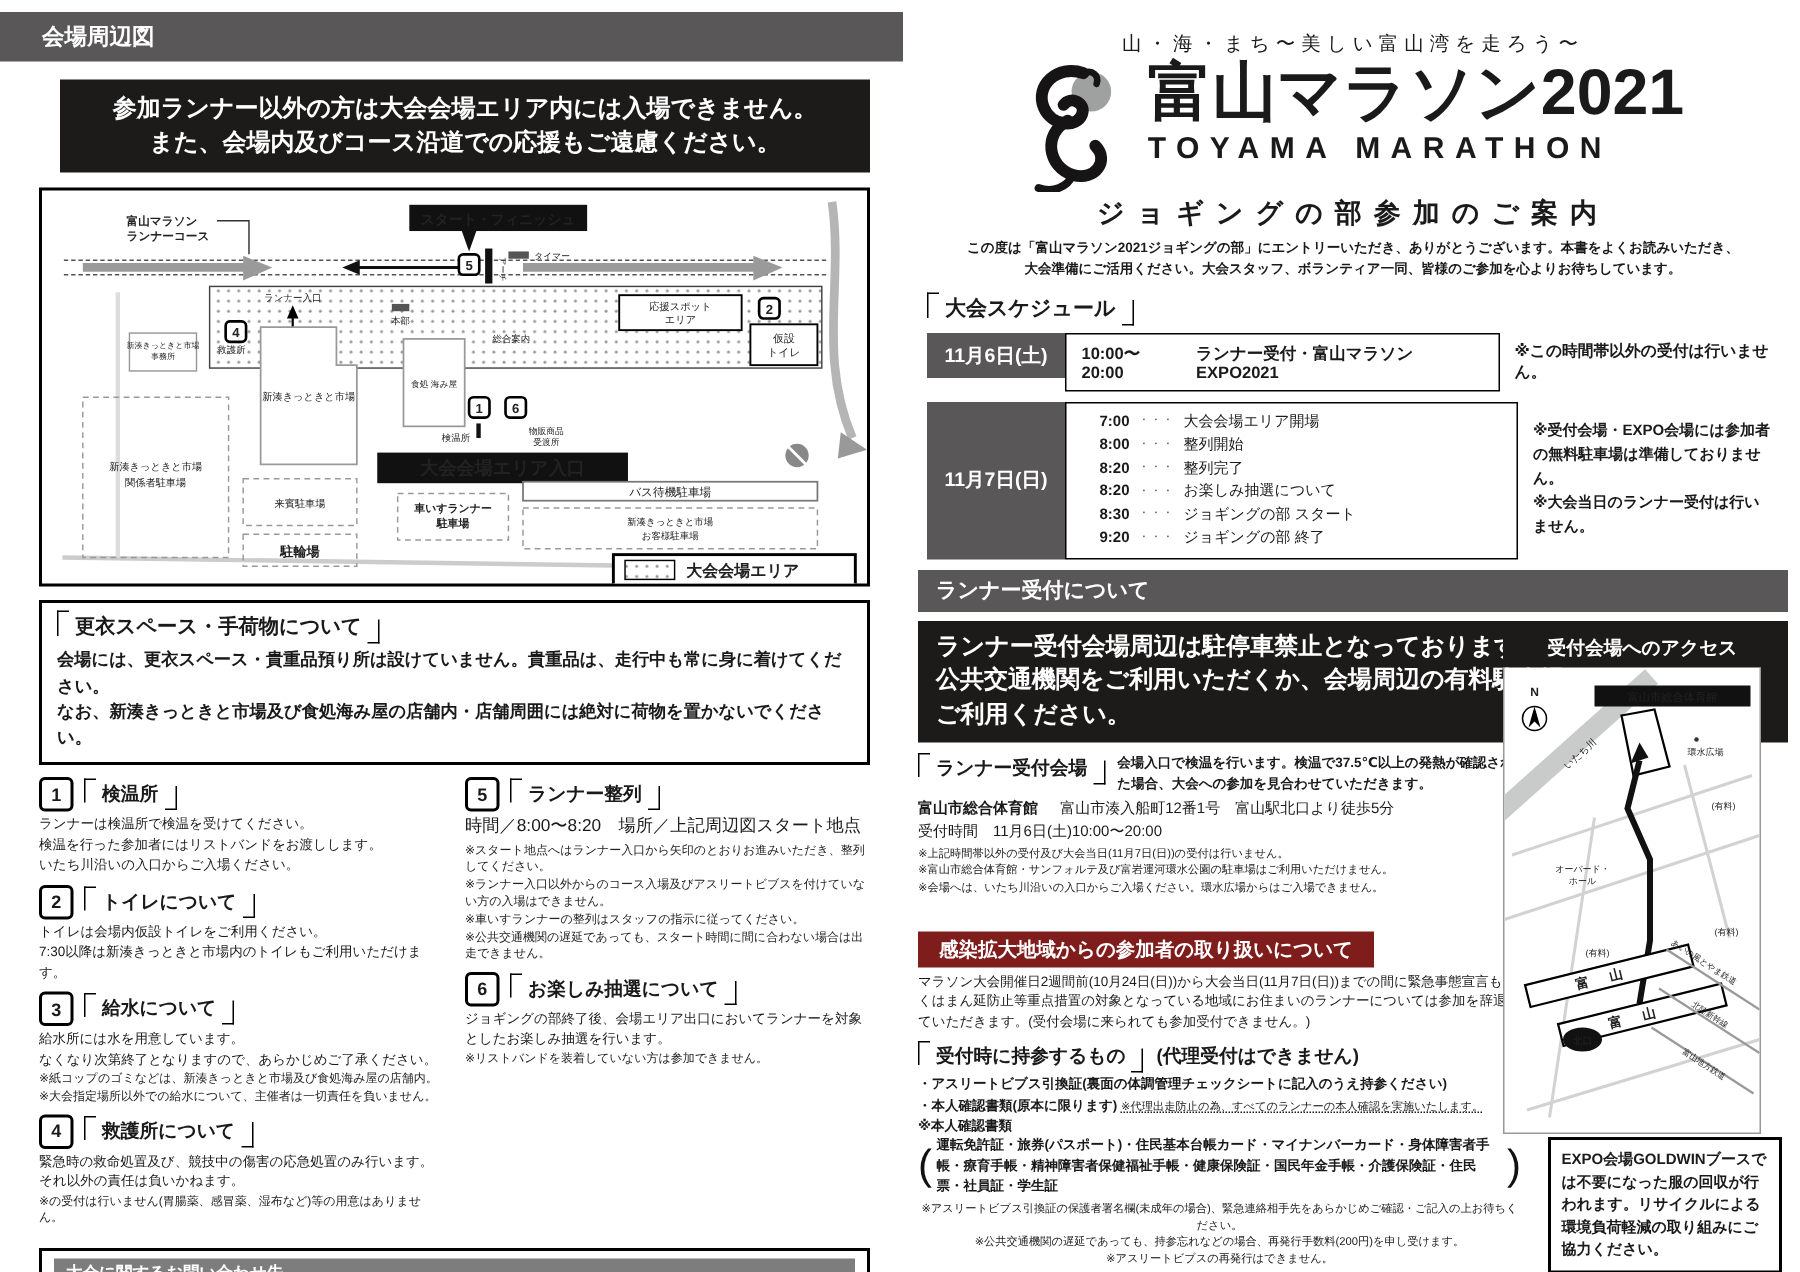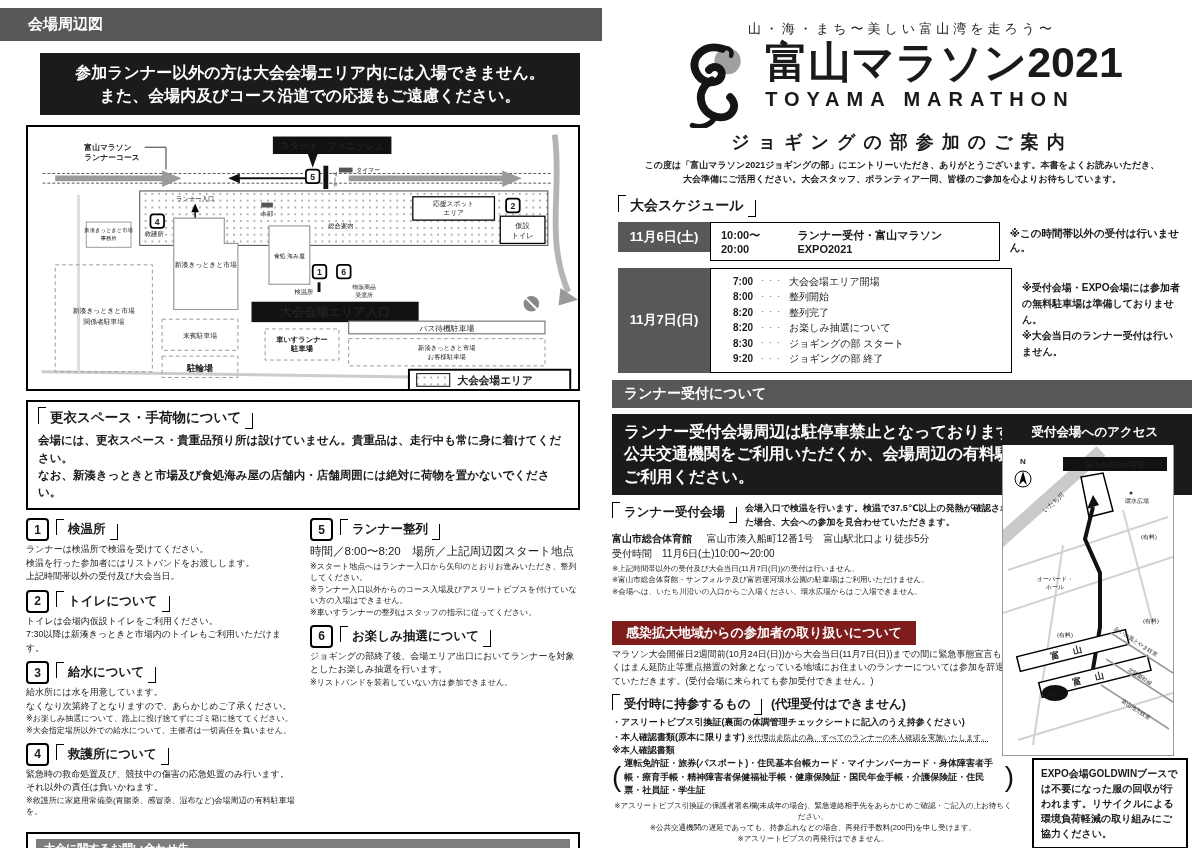--- a/index.html
+++ b/index.html
@@ -238,21 +238,21 @@
     <div class="items">
       <div class="icol">
         <div class="item">
           <div class="ihead">
               <span class="num">1</span>
               <span class="bkt">検温所</span>
             </div>
           <div class="ibody">
             <div>ランナーは検温所で検温を受けてください。</div>
             <div>検温を行った参加者にはリストバンドをお渡しします。</div>
-            <div>上記時間帯以外の受付及び大会当日。</div>
+            <div>いたち川沿いの入口からご入場ください。</div>
           </div>
         </div>
         <div class="item">
           <div class="ihead">
               <span class="num">2</span>
               <span class="bkt">トイレについて</span>
             </div>
           <div class="ibody">
             <div>トイレは会場内仮設トイレをご利用ください。</div>
             <div>7:30以降は新湊きっときと市場内のトイレもご利用いただけます。</div>
@@ -261,51 +261,52 @@
         <div class="item">
           <div class="ihead">
               <span class="num">3</span>
               <span class="bkt">給水について</span>
             </div>
           <div class="ibody">
             <div>給水所には水を用意しています。</div>
             <div>なくなり次第終了となりますので、あらかじめご了承ください。</div>
           </div>
           <div class="inotes">
-            <div>※お楽しみ抽選について、路上に投げ捨てずにゴミ箱に捨ててください。</div>
+            <div>※紙コップのゴミなどは、新湊きっときと市場及び食処海み屋の店舗内。</div>
             <div>※大会指定場所以外での給水について、主催者は一切責任を負いません。</div>
           </div>
         </div>
         <div class="item">
           <div class="ihead">
               <span class="num">4</span>
               <span class="bkt">救護所について</span>
             </div>
           <div class="ibody">
             <div>緊急時の救命処置及び、競技中の傷害の応急処置のみ行います。</div>
             <div>それ以外の責任は負いかねます。</div>
           </div>
           <div class="inotes">
-            <div>※救護所に家庭用常備薬(胃腸薬、感冒薬、湿布など)会場周辺の有料駐車場を。</div>
+            <div>※の受付は行いません(胃腸薬、感冒薬、湿布など)等の用意はありません。</div>
           </div>
         </div>
       </div>
       <div class="icol">
         <div class="item">
           <div class="ihead">
               <span class="num">5</span>
               <span class="bkt">ランナー整列</span>
             </div>
           <div class="ibody big">
             <div>時間／8:00〜8:20　場所／上記周辺図スタート地点</div>
           </div>
           <div class="inotes">
             <div>※スタート地点へはランナー入口から矢印のとおりお進みいただき、整列してください。</div>
             <div>※ランナー入口以外からのコース入場及びアスリートビブスを付けていない方の入場はできません。</div>
             <div>※車いすランナーの整列はスタッフの指示に従ってください。</div>
+            <div>※公共交通機関の遅延であっても、スタート時間に間に合わない場合は出走できません。</div>
           </div>
         </div>
         <div class="item">
           <div class="ihead">
               <span class="num">6</span>
               <span class="bkt">お楽しみ抽選について</span>
             </div>
           <div class="ibody">
             <div>ジョギングの部終了後、会場エリア出口においてランナーを対象としたお楽しみ抽選を行います。</div>
           </div>

